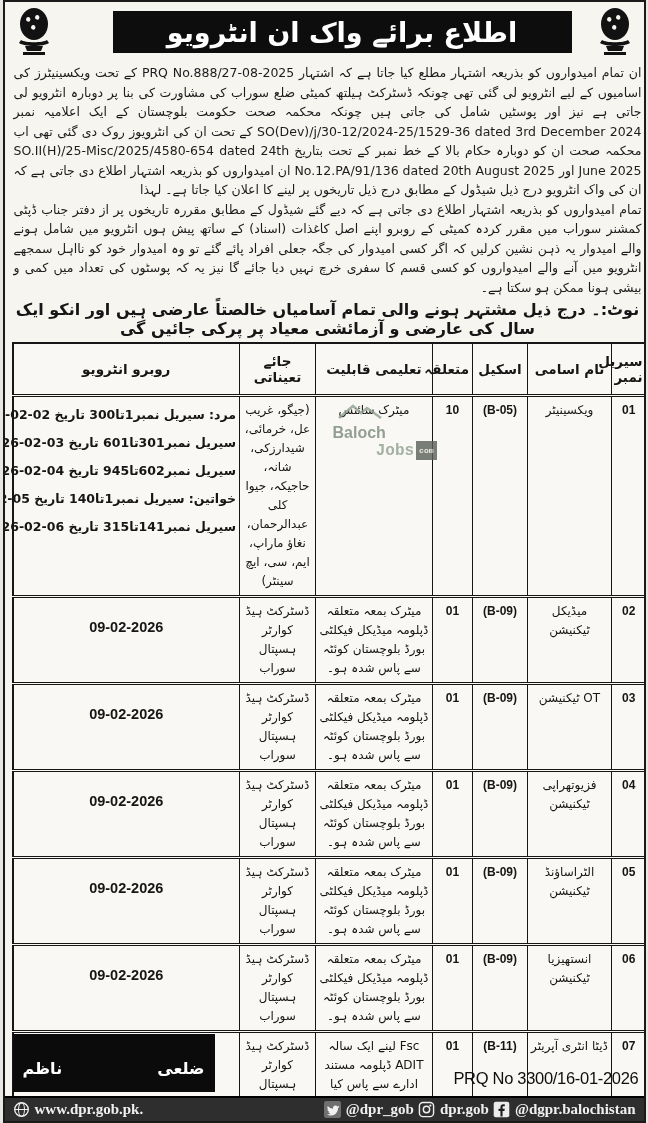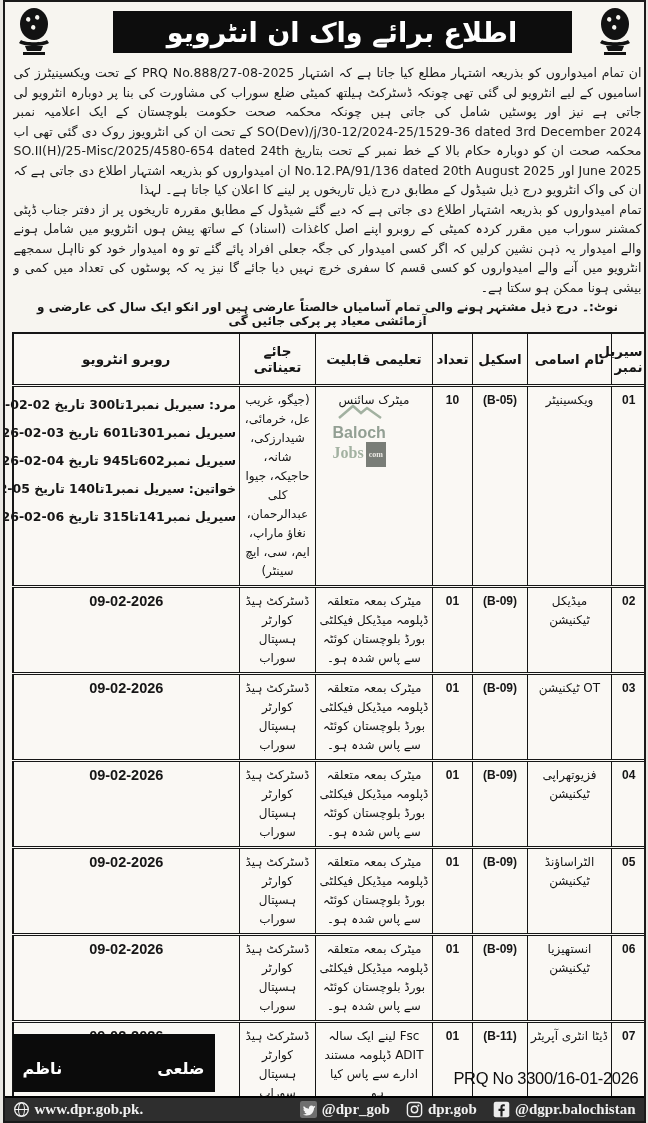--- a/index.html
+++ b/index.html
@@ -14,50 +14,50 @@
   .header { display:flex; align-items:flex-start; padding:5px 8px 0 8px; height:58px; }
   .emblem { width:42px; height:52px; flex:0 0 auto; }
   .banner {
     flex:1 1 auto; margin:4px 22px 0 58px; height:42px; background:#0d0d0d;
     color:#fff; display:flex; align-items:center; justify-content:center;
     font-size:27px; font-weight:bold; letter-spacing:1px;
   }
   
   .intro { padding:3px 2px 0 9px; direction:rtl; }
   .intro p { font-size:12.5px; line-height:19.5px; text-align:justify; color:#1c1c1c; }
-  .intro .note { font-size:12px; font-weight:bold; text-align:center; margin-top:3px; }
+  .intro .note { font-size:16px; font-weight:bold; text-align:center; margin-top:3px; }
   
   .tbl-wrap { margin:4px 7px 0 7px; }
   table.jobs { width:634px; border-collapse:collapse; table-layout:fixed; direction:rtl; border:2px solid #161616; background:#faf8f4; }
   table.jobs th, table.jobs td { border:1px solid #161616; border-bottom:3px double #161616; vertical-align:top; padding:4px 3px; text-align:center; }
   table.jobs th { height:52px; font-size:13.5px; font-weight:bold; vertical-align:middle; }
   table.jobs td { font-size:12px; line-height:19px; }
   table.jobs tbody tr { height:78px; }
   table.jobs tbody tr:first-child { height:155px; }
   td.latin { direction:ltr; unicode-bidi:isolate; font-family:"Liberation Sans", sans-serif; font-size:13.5px; font-weight:600; }
   td[data-name="interview-date-cell"] { padding-top:6px; }
   .date-line { direction:rtl; font-size:12.5px; font-weight:600; line-height:28px; text-align:center; white-space:nowrap; }
-  .date-single { direction:ltr; unicode-bidi:isolate; font-family:"Liberation Sans", sans-serif; font-size:14.5px; font-weight:600; text-align:center; }
+  .date-single { direction:ltr; unicode-bidi:isolate; font-family:"Liberation Sans", sans-serif; font-size:14.5px; font-weight:600; text-align:center;margin-top:16px; }
   
   .watermark { position:absolute; left:328px; top:400px; width:104px; opacity:.8; text-align:left; pointer-events:none; }
   .wm-top { font-family:"Liberation Sans", sans-serif; font-weight:bold; font-size:16px; color:#79897c; line-height:17px; }
-  .wm-bottom { font-family:Liberation Serif, serif; font-weight:bold; font-size:16px; color:#8da08d; line-height:23px; }
+  .wm-bottom { font-family:Liberation Mono, monospace; font-weight:bold; font-size:16px; color:#8da08d; line-height:17px;text-align:right; }
   .wm-badge { display:inline-block; background:#5a5f58; color:#e9e7e2; font-size:8px; font-weight:bold; padding:1px 3px; margin-left:2px; vertical-align:middle; }
   
   .stamp {
     position:absolute; left:8px; bottom:29px; width:202px; height:58px; background:#0b0b0b;
     color:#fff; display:flex; flex-direction:column; justify-content:center; padding:3px 10px;
     direction:rtl;
   }
   .stamp-line { font-size:16px; font-weight:bold; line-height:24px; text-align:justify; text-align-last:justify;margin-top:12px; }
   .prq { position:absolute; right:5px; bottom:33px; font-family:"Liberation Sans", sans-serif; font-size:16.5px; font-weight:normal; letter-spacing:-0.3px; color:#0e0e0e; }
   
   .footerbar {
     position:absolute; left:0; right:0; bottom:0; height:25px; background:#2e2e2e;
-    border-top:2px solid #000; display:flex; align-items:center; gap:16px; padding:0 8px;
+    border-top:2px solid #000; display:flex; align-items:center; gap:4px; padding:0 8px;
     color:#efefef; font-family:"Liberation Serif", serif; font-weight:bold; font-size:15px;
   }
   .footerbar .item { display:flex; align-items:center; gap:5px; white-space:nowrap; }
   .ficon { width:17px; height:17px; flex:0 0 auto; }
   .spacer { flex:1 1 auto; }
 </style>
 </head>
 <body>
 
 <div class="page" data-name="advertisement-page">
@@ -101,21 +101,21 @@
           <col style="width:40px">
         <col style="width:117px">
           <col style="width:76px">
           <col style="width:227px">
       </colgroup>
       <thead>
         <tr data-name="table-header-row">
             <th data-name="column-header">سیریل نمبر</th>
             <th data-name="column-header">نام اسامی</th>
             <th data-name="column-header">اسکیل</th>
-            <th data-name="column-header">تعداد</th>
+            <th data-name="column-header">متعلقہ</th>
             <th data-name="column-header">تعلیمی قابلیت</th>
             <th data-name="column-header">جائے تعیناتی</th>
             <th data-name="column-header">روبرو انٹرویو</th>
           </tr>
       </thead>
       <tbody data-name="table-body">
           <tr data-name="table-row">
             <td data-name="serial-cell" class="latin">01</td>
             <td data-name="post-name-cell">ویکسینیٹر</td>
             <td data-name="scale-cell" class="latin">(B-05)</td>

